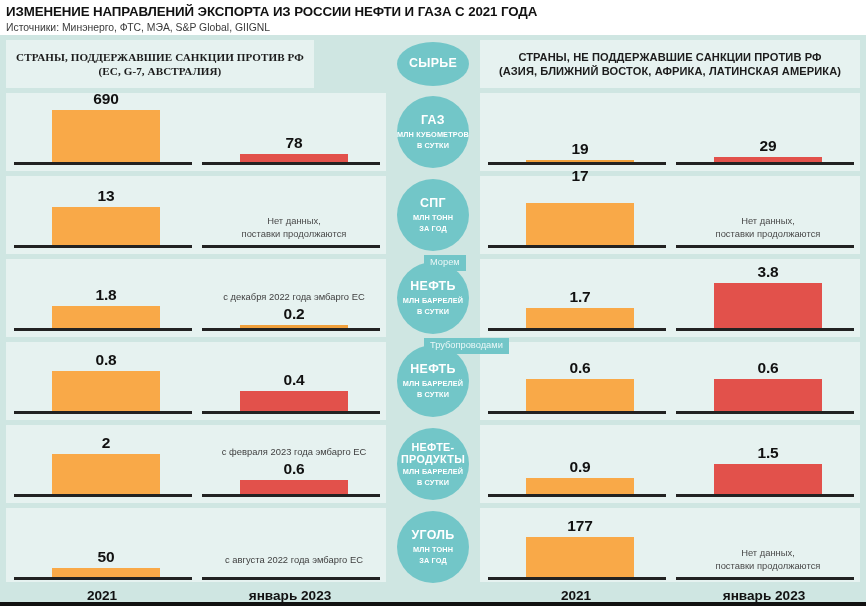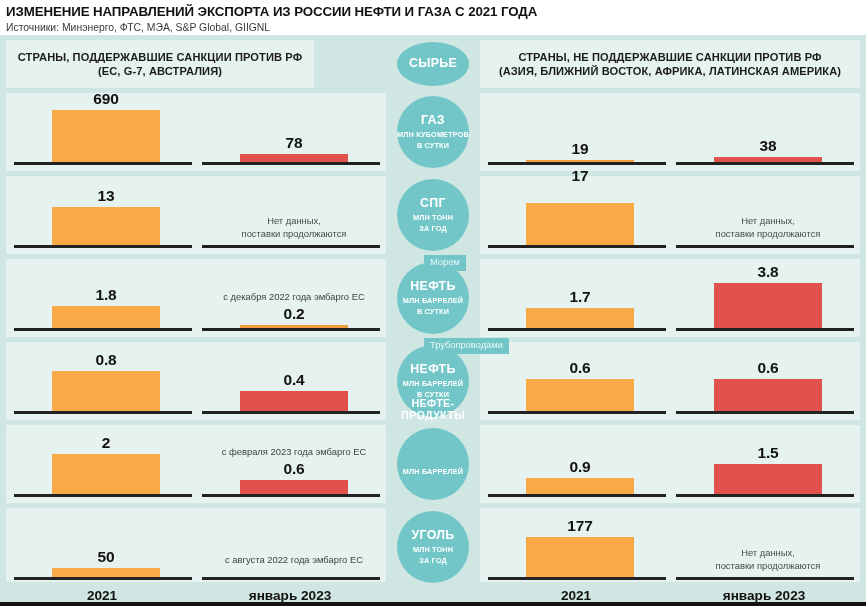--- a/index.html
+++ b/index.html
@@ -27,21 +27,21 @@
     position:absolute;left:0;top:35px;width:866px;height:571px;
     background:#cfe6e2;
   }
 
   
   .hdr-row{position:absolute;left:0;top:5px;width:866px;height:48px;}
   .hdr-panel{
     position:absolute;top:0;height:48px;background:#e6f2f0;
     display:flex;align-items:center;justify-content:center;text-align:center;
   }
-  .hdr-left{left:6px;width:308px;}
+  .hdr-left{left:6px;width:308px;font-family:Liberation Serif, serif;}
   .hdr-right{left:480px;width:380px;}
   .hdr-text{
     font-size:11.1px;font-weight:bold;color:#1c1c1c;line-height:14.5px;
     letter-spacing:0.1px;padding:0 6px;
   }
 
   
   .row{position:absolute;left:0;width:866px;height:78px;}
   .panel{
     position:absolute;top:0;height:78px;background:#e6f2f0;
@@ -143,21 +143,21 @@
               <div class="baseline"></div>
             </div>
           </div>
           <div class="panel panel-right">
             <div class="cell a">
               <div class="val" style="bottom: 13px;">19</div>
               <div class="bar thin" style="height:2px;"></div>
               <div class="baseline"></div>
             </div>
             <div class="cell b">
-              <div class="val" style="bottom: 16px;">38</div>
+              <div class="val" style="bottom: 16px;">29</div>
               <div class="bar red" style="height:5px;"></div>
               <div class="baseline"></div>
             </div>
           </div>
         </div>
         <div class="circle" style="top: 61px;">
           <div class="c-name">ГАЗ</div>
           <div class="c-unit">МЛН КУБОМЕТРОВ</div>
           <div class="c-unit">В СУТКИ</div>
         </div>
@@ -275,21 +275,21 @@
               <div class="bar" style="height:16px;"></div>
               <div class="baseline"></div>
             </div>
             <div class="cell b">
               <div class="val" style="bottom: 41px;">1.5</div>
               <div class="bar red" style="height:30px;"></div>
               <div class="baseline"></div>
             </div>
           </div>
         </div>
-        <div class="circle" style="top: 393px; gap: 44px;">
+        <div class="circle" style="top: 393px;">
           <div class="c-name small">НЕФТЕ-<br>ПРОДУКТЫ</div>
           <div class="c-unit">МЛН БАРРЕЛЕЙ</div>
           <div class="c-unit">В СУТКИ</div>
         </div>
         <div class="row" style="top: 473px;">
           <div class="panel panel-left">
             <div class="cell a">
               <div class="val" style="bottom: 20px;">50</div>
               <div class="bar" style="height:9px;"></div>
               <div class="baseline"></div>

